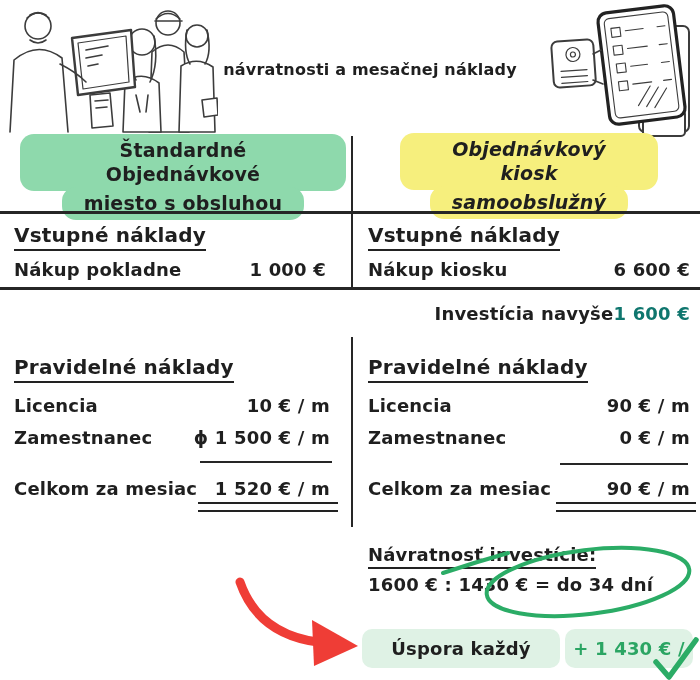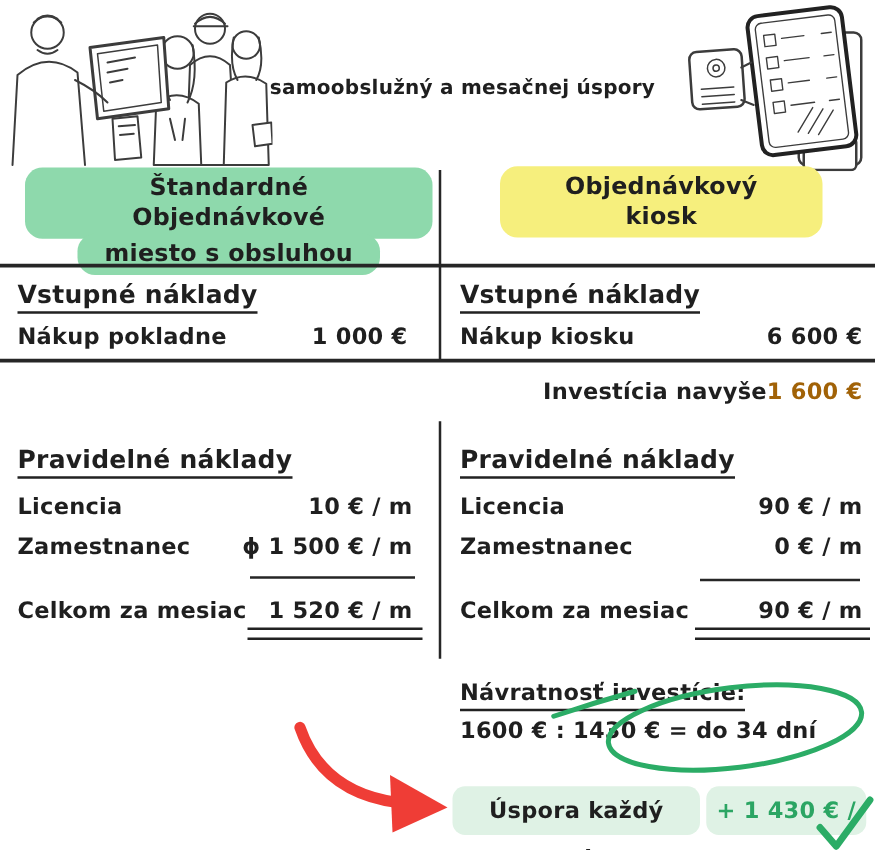--- a/index.html
+++ b/index.html
@@ -18,21 +18,21 @@
   .green-bg{background:#8ed9ac;}
   .yellow-bg{background:#f6ef7d;}
   
   .hr{background:#262626;height:3px;}
   .vr{background:#262626;width:2px;}
   .thin{height:2px;}
   
   .heading{font-size:20px;font-weight:bold;}
   .heading span{border-bottom:2px solid #222;padding-bottom:2px;display:inline-block;}
   .row{display:flex;justify-content:space-between;font-size:18px;font-weight:bold;}
-  .red{color:#a16207;}
+  .red{color:#0f766e;}
   .greentext{color:#2ba563;}
   .dbl{height:6px;border-top:2px solid #222;border-bottom:2px solid #222;}
   
   .roi-heading{font-size:18px;font-weight:bold;}
   .roi-heading span{border-bottom:2px solid #222;padding-bottom:2px;display:inline-block;}
   .roi-formula{font-size:18px;font-weight:bold;}
   
   .pill{border-radius:10px;background:#dff2e5;height:39px;line-height:39px;text-align:center;font-size:18px;font-weight:bold;}
   svg{display:block;}
 </style>
@@ -92,28 +92,29 @@
 
     <g transform="translate(8,42) rotate(-4)">
       <rect x="0" y="0" width="42" height="46" rx="6" fill="#ffffff" stroke-width="2"></rect>
       <circle cx="21" cy="14" r="7" stroke-width="1.2"></circle>
       <circle cx="21" cy="14" r="2.5" stroke-width="1.2"></circle>
       <path d="M8 30 L34 30 M8 36 L34 36 M8 42 L34 42" stroke-width="1.2"></path>
     </g>
     <path d="M50 54 L58 50 M50 80 L60 84"></path>
   </svg>
 
-  <div class="abs subtitle">samoobslužný a mesačnej úspory</div>
+  <div class="abs subtitle">návratnosti a mesačnej náklady</div>
 
   <div class="abs badge-wrap" style="left:20px;top:134px;width:326px;">
     <span class="badge-line green-bg">Štandardné Objednávkové</span><br>
     <span class="badge-line green-bg l2">miesto s obsluhou</span>
   </div>
-  <div class="abs badge-wrap" style="left:400px;top:133px;width:258px;">
+  <div class="abs badge-wrap" style="left:400px;top:133px;width:258px;font-style:italic;">
     <span class="badge-line yellow-bg">Objednávkový kiosk</span><br>
+    <span class="badge-line yellow-bg l2">samoobslužný</span>
   </div>
 
   <div class="abs hr" style="left:0;top:211px;width:700px;"></div>
   <div class="abs hr" style="left:0;top:287px;width:700px;"></div>
   <div class="abs vr" style="left:351px;top:136px;height:152px;"></div>
   <div class="abs vr" style="left:351px;top:337px;height:190px;"></div>
 
   <div class="abs heading" style="left:14px;top:223px;">
     <span>Vstupné náklady</span>
   </div>

